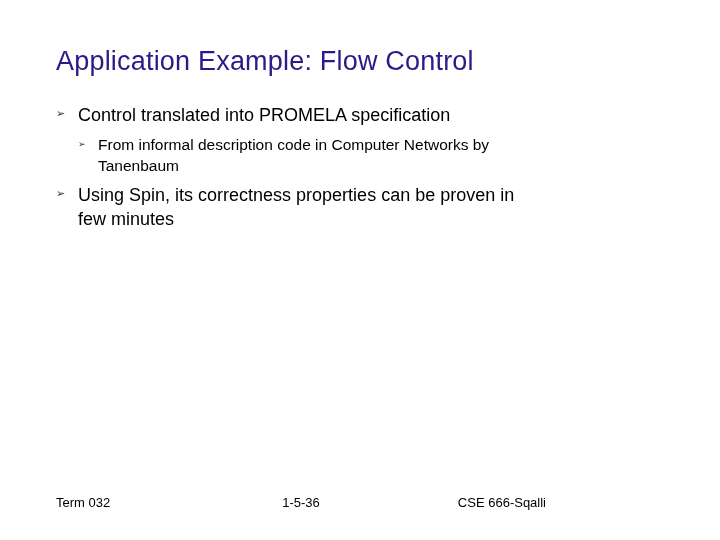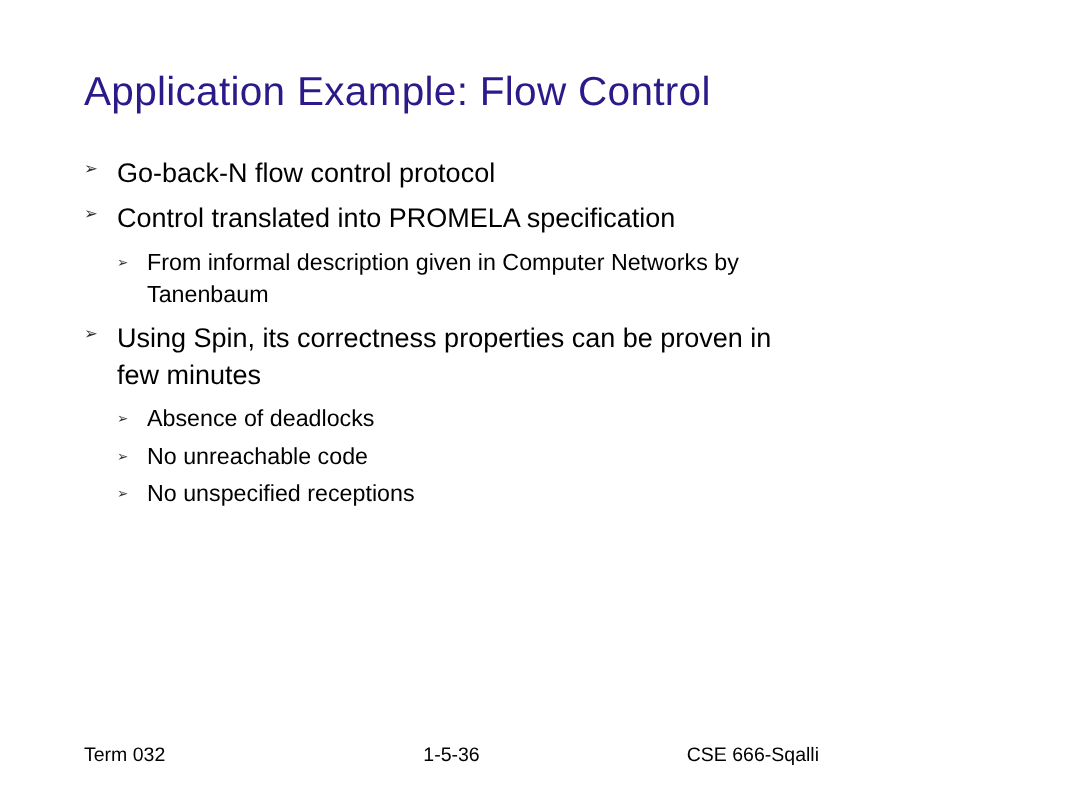--- a/index.html
+++ b/index.html
@@ -68,43 +68,29 @@
   .footer .center { position: absolute; left: 50%; transform: translateX(-50%); }
 </style>
 </head>
 <body>
 
 <div class="slide">
   <h1 class="title">Application Example: Flow Control</h1>
 
   <ul class="lvl1">
     <li>
-      <span>Go-back-N flow control protocol</span>
-    </li>
-    <li>
       <span>Control translated into PROMELA specification</span>
       <ul class="lvl2">
         <li>
-          <span>From informal description given in Computer Networks by Tanenbaum</span>
+          <span>From informal description code in Computer Networks by Tanenbaum</span>
         </li>
       </ul>
     </li>
     <li>
       <span>Using Spin, its correctness properties can be proven in few minutes</span>
-      <ul class="lvl2">
-        <li>
-          <span>Absence of deadlocks</span>
-        </li>
-        <li>
-          <span>No unreachable code</span>
-        </li>
-        <li>
-          <span>No unspecified receptions</span>
-        </li>
-      </ul>
     </li>
   </ul>
 
   <div class="footer">
     <span>Term 032</span>
     <span class="center">1-5-36</span>
     <span>CSE 666-Sqalli</span>
   </div>
 </div>
 

